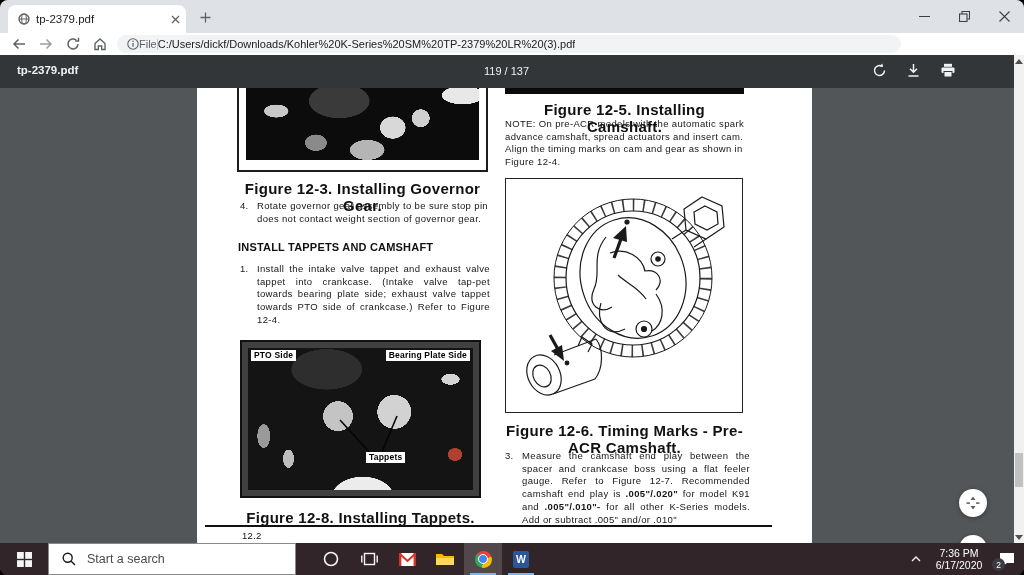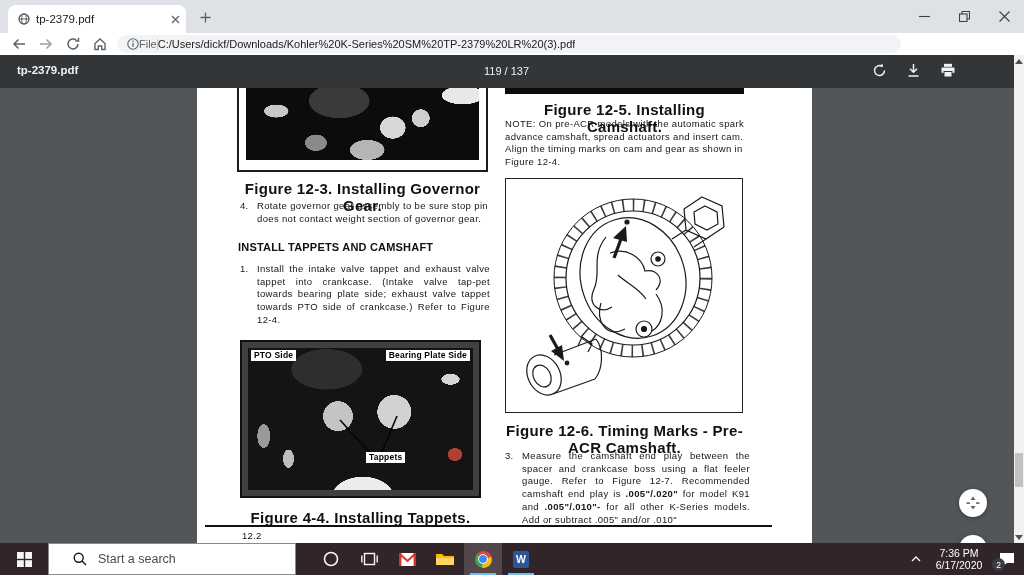--- a/index.html
+++ b/index.html
@@ -1,17 +1,17 @@
 <!DOCTYPE html>
 <html><head>
 <meta charset="utf-8">
 <style>
   html,body{margin:0;padding:0;background:#000;}
   .screen{position:relative;width:1024px;height:575px;overflow:hidden;
-    font-family:"Liberation Sans",sans-serif;background:#525659;}
+    font-family:"Liberation Sans",sans-serif;background:#525659;border-radius:8px;}
 
   
   .tabstrip{position:absolute;top:0;left:0;right:0;height:33px;background:#dee1e6;}
   .tab{position:absolute;left:8px;top:5px;width:178px;height:28px;background:#fff;
     border-radius:8px 8px 0 0;display:flex;align-items:center;padding:0 6px 0 10px;box-sizing:border-box;}
   .tab-title{flex:1;font-size:11.5px;color:#202124;white-space:nowrap;overflow:hidden;}
   .icnbtn{display:flex;align-items:center;justify-content:center;cursor:default;}
   .newtab{position:absolute;left:196px;top:8px;width:18px;height:18px;}
   .winctl{position:absolute;right:0;top:0;height:33px;display:flex;}
   .winctl .icnbtn{width:40px;height:33px;}
@@ -93,21 +93,21 @@
   
   .scrollbar{position:absolute;left:1014px;top:55px;width:10px;height:488px;background:#f1f1f1;z-index:5;}
   .sb-arrow{position:absolute;left:0;width:10px;height:12px;display:flex;align-items:center;justify-content:center;}
   .sb-up{top:0;} .sb-down{bottom:0;}
   .sb-thumb{position:absolute;left:1px;top:398px;width:8px;height:34px;background:#c1c1c1;}
 
   
   .taskbar{position:absolute;left:0;bottom:0;width:1024px;height:32px;background:#32252a;display:flex;}
   .tb-start{width:48px;height:32px;display:flex;align-items:center;justify-content:center;}
   .tb-search{width:248px;height:32px;background:#fff;border:1px solid #8a8a8a;box-sizing:border-box;
-    display:flex;align-items:center;gap:9px;padding-left:24px;}
+    display:flex;align-items:center;gap:9px;padding-left:13px;}
   .tb-search input{border:none;outline:none;background:transparent;font-size:12.5px;width:180px;
     font-family:"Liberation Sans",sans-serif;color:#202124;}
   .tb-search input::placeholder{color:#4a4a4a;}
   .tb-slot{width:38px;height:32px;display:flex;align-items:center;justify-content:center;position:relative;}
   .tb-slot.active{background:rgba(255,255,255,0.16);}
   .tb-underline{position:absolute;left:6px;right:6px;bottom:0;height:2px;background:#76b9ed;}
   .chromeicon{width:17px;height:17px;border-radius:50%;
     background:conic-gradient(from -50deg,#ea4335 0 120deg,#fbbc05 120deg 240deg,#34a853 240deg 360deg);
     display:flex;align-items:center;justify-content:center;}
   .chromeicon .inner{width:8px;height:8px;border-radius:50%;background:#4285f4;border:1.6px solid #fff;}
@@ -276,21 +276,21 @@
         <div class="photo4">
           <svg width="227" height="142" viewBox="0 0 227 142">
             <line x1="92" y1="72" x2="123" y2="106" stroke="#050505" stroke-width="1.6"></line>
             <line x1="149" y1="68" x2="133" y2="106" stroke="#050505" stroke-width="1.6"></line>
           </svg>
           <span class="plabel lbl-pto">PTO Side</span>
           <span class="plabel lbl-bps">Bearing Plate Side</span>
           <span class="plabel lbl-tap">Tappets</span>
         </div>
       </div>
-      <div class="cap" style="left:43px;top:421px;width:241px;">Figure 4-4. Installing Tappets.</div>
+      <div class="cap" style="left:43px;top:421px;width:241px;">Figure 12-8. Installing Tappets.</div>
 
       <div class="footrule"></div>
       <div class="pagenum">12.2</div>
 
       <div class="fig5bar"></div>
       <div class="cap" style="left:308px;top:13px;width:239px;">Figure 12-5. Installing Camshaft.</div>
 
       <div class="noteblock doc" style="text-align:left;">NOTE: On pre-ACR models with the automatic spark advance camshaft, spread actuators and insert cam. Align the timing marks on cam and gear as shown in Figure 12-4.</div>
 
       <div class="fig6frame">

